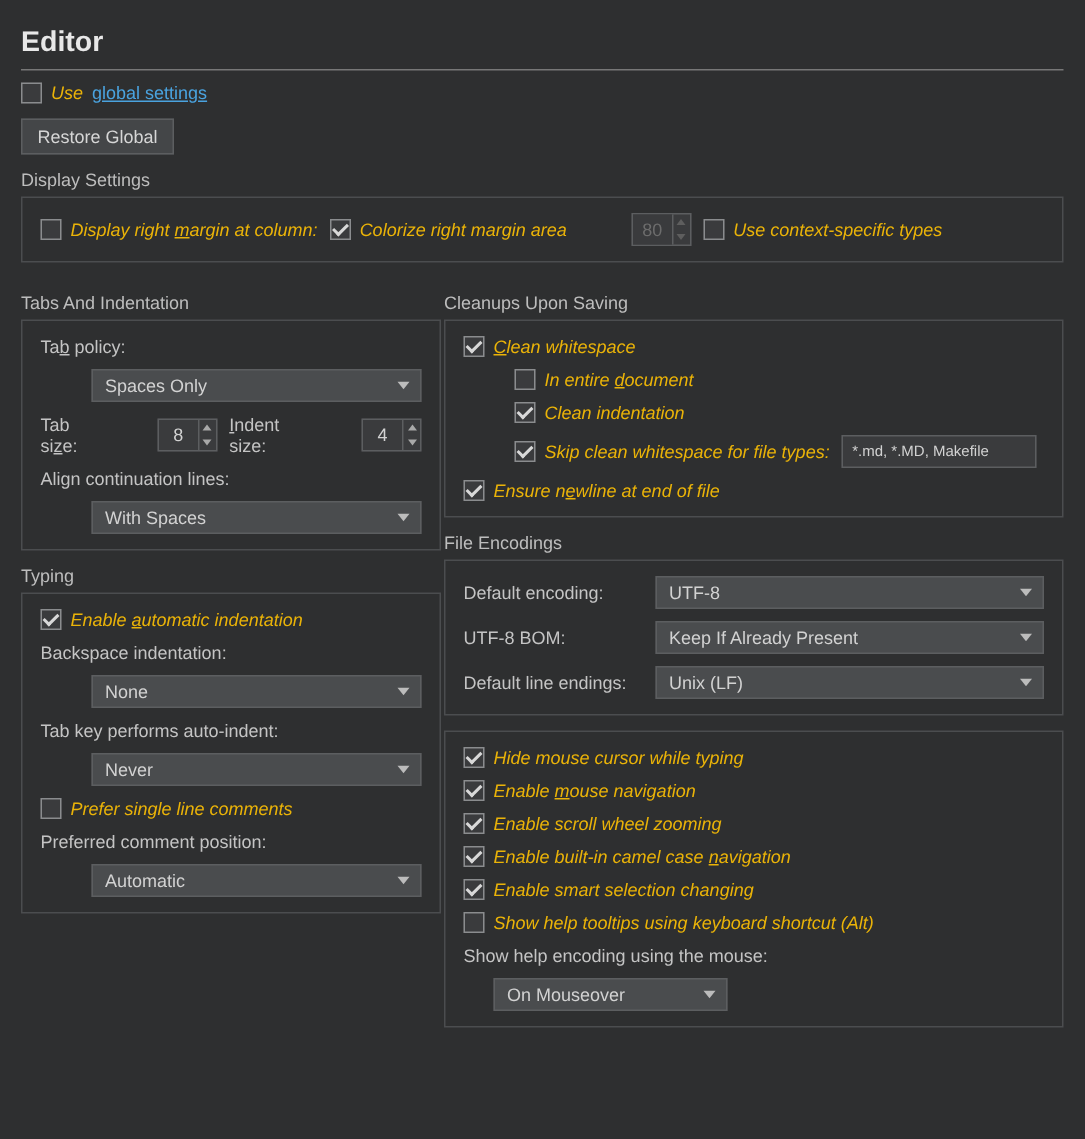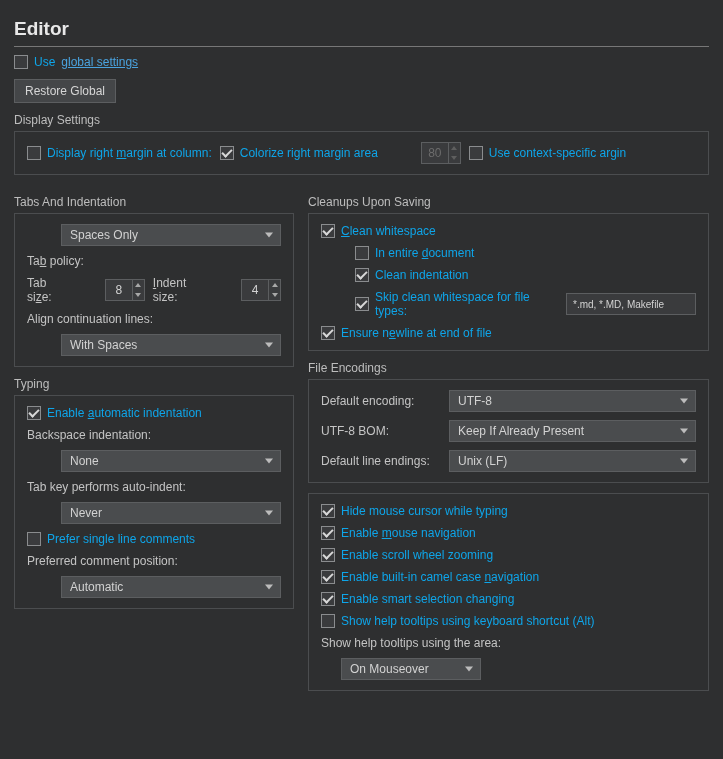--- a/index.html
+++ b/index.html
@@ -49,29 +49,30 @@
     padding: 10px 12px;
     margin-bottom: 10px;
   }
   .row {
     display: flex;
     align-items: center;
     gap: 8px;
     margin-bottom: 8px;
   }
   .row:last-child { margin-bottom: 0; }
-  .columns { display: flex; gap: 14px; }
+  .columns { display: flex; gap: 2px; }
   .col-left { flex: 0 0 280px; }
   .col-right { flex: 1; }
   label.chk {
     display: inline-flex;
     align-items: center;
     gap: 6px;
     cursor: pointer;
-    color: #0ea5e9;
+    color: #eab308;
+    font-style: italic;
   }
   .checkbox {
     position: relative;
     width: 14px;
     height: 14px;
     border: 1px solid #8a8c8e;
     background: #3a3b3d;
     display: inline-block;
     flex-shrink: 0;
   }
@@ -200,37 +201,37 @@
       </label>
       <span class="spin disabled">
         <input disabled="" value="80" style="">
         <span class="arrows">
             <span class="up"></span>
             <span class="down"></span>
           </span>
       </span>
       <label class="chk">
         <span class="checkbox"></span>
-        <span>Use context-specific argin</span>
+        <span>Use context-specific types</span>
       </label>
     </div>
   </div>
 
   <div class="columns">
 
     <div class="col-left">
       <div class="section-label">Tabs And Indentation</div>
       <div class="group">
         <div class="row">
+            <span class="field-label">Ta<u>b</u> policy:</span>
+          </div>
+        <div class="row">
             <div class="select full indent">
               <span>Spaces Only</span>
             </div>
-          </div>
-        <div class="row">
-            <span class="field-label">Ta<u>b</u> policy:</span>
           </div>
         <div class="row">
           <span class="field-label">Tab si<u>z</u>e:</span>
           <span class="spin">
             <input value="8" style="">
             <span class="arrows">
                 <span class="up"></span>
                 <span class="down"></span>
               </span>
           </span>
@@ -383,23 +384,23 @@
               <span>Enable smart selection changing</span>
             </label>
           </div>
         <div class="row">
             <label class="chk">
               <span class="checkbox"></span>
               <span>Show help tooltips using keyboard shortcut (Alt)</span>
             </label>
           </div>
         <div class="row">
-            <span class="field-label">Show help tooltips using the area:</span>
-          </div>
-        <div class="row">
-            <div class="select" style="width:140px;margin-left:20px">
+            <span class="field-label">Show help encoding using the mouse:</span>
+          </div>
+        <div class="row">
+            <div class="select" style="width:156px;margin-left:20px">
               <span>On Mouseover</span>
             </div>
           </div>
       </div>
     </div>
   </div>
 </div>
 
 </body></html>

